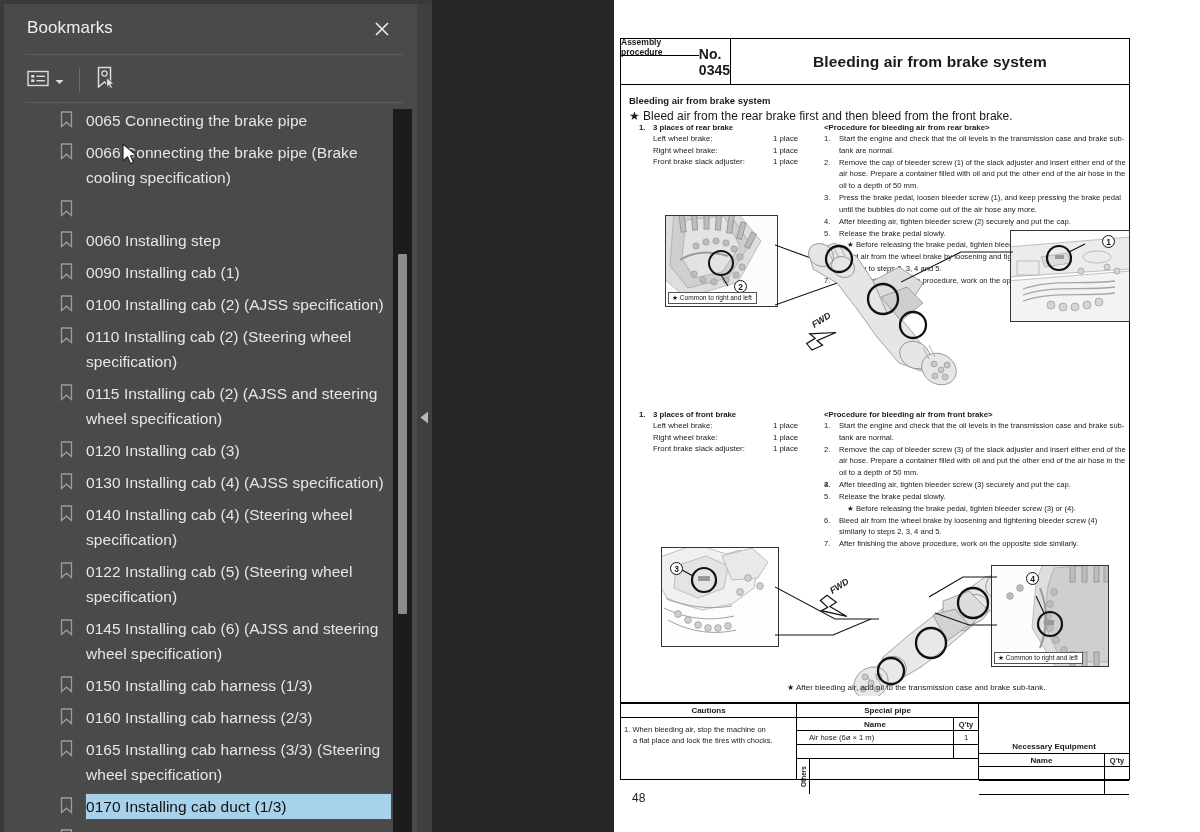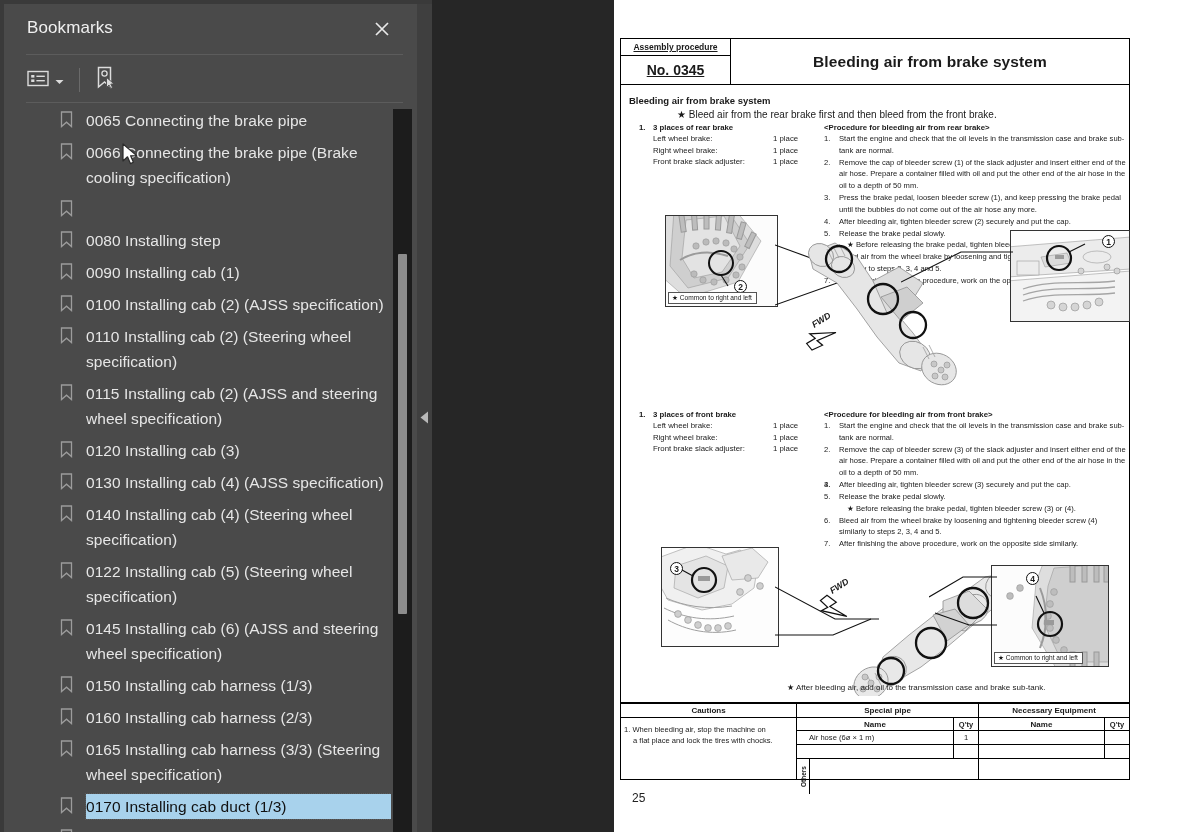--- a/index.html
+++ b/index.html
@@ -106,21 +106,21 @@
     color: #1a1a1a;
   }
 
   
   #doc-head {
     position: absolute; left: 6px; top: 38px; width: 510px; height: 47px;
     border: 1.4px solid #000; display: flex;
   }
   #doc-head-left {
     width: 110px; border-right: 1.4px solid #000;
-    display: flex; flex-direction: column; text-decoration: underline;
+    display: flex; flex-direction: row;
   }
   #doc-head-proc {
     height: 17px; border-bottom: 1.4px solid #000;
     display: flex; align-items: center; justify-content: center;
     font-size: 8.5px; font-weight: 600;
   }
   #doc-head-no {
     flex: 1; display: flex; align-items: center; justify-content: center;
     font-size: 14px; font-weight: bold;
   }
@@ -130,21 +130,21 @@
   }
 
   
   #doc-body {
     position: absolute; left: 6px; top: 85px; width: 510px; height: 618px;
     border-left: 1.4px solid #000; border-right: 1.4px solid #000;
     border-bottom: 1.4px solid #000;
   }
 
   .sec-title { font-size: 9.5px; font-weight: bold; }
-  .star-line { font-size: 10px; margin-left: 48px; }
+  .star-line { font-size: 12px; }
   .col-left { position: absolute; font-size: 7.8px; }
   .col-right { position: absolute; font-size: 7.6px; width: 302px; }
 
   .plist { list-style: none; }
   .plist li {
     position: relative; padding-left: 15px; margin-bottom: 0.5px; line-height: 11.6px;
   }
   .plist li .num { position: absolute; left: 0; top: 0; }
   .sub-star { padding-left: 8px; }
 
@@ -178,21 +178,21 @@
   .note-line { position: absolute; font-size: 8px; }
 
   
   #doc-table {
     position: absolute; left: 6px; top: 703px; width: 510px; height: 77px;
     border: 1.4px solid #000;
     display: flex;
   }
   #tbl-cautions { width: 176px; border-right: 1.4px solid #000; }
   #tbl-specialtool { width: 182px; border-right: 1.4px solid #000; }
-  #tbl-equipment { flex: 1; }
+  #tbl-equipment { flex: 1; margin-top: 36px; }
   .tbl-hd {
     height: 14px; border-bottom: 1.1px solid #000;
     display: flex; align-items: center; justify-content: center;
     font-size: 8px; font-weight: bold;
   }
   .tbl-sub { display: flex; height: 13px; border-bottom: 1.1px solid #000; }
   .tbl-sub .n {
     flex: 1; display: flex; align-items: center; justify-content: center;
     font-size: 8px; font-weight: bold; border-right: 1.1px solid #000;
   }
@@ -294,21 +294,21 @@
         </div>
         <div class="bm-item">
           <span class="bm-icon"><svg width="13" height="17" viewBox="0 0 13 17" aria-hidden="true">
               <path d="M1.5 1 H11.5 V15.5 L6.5 11.2 L1.5 15.5 Z" fill="none" stroke="#9c9c9c" stroke-width="1.3"></path>
             </svg></span>
         </div>
         <div class="bm-item">
           <span class="bm-icon"><svg width="13" height="17" viewBox="0 0 13 17" aria-hidden="true">
               <path d="M1.5 1 H11.5 V15.5 L6.5 11.2 L1.5 15.5 Z" fill="none" stroke="#9c9c9c" stroke-width="1.3"></path>
             </svg></span>
-          <span class="bm-label">0080 Installing step</span>
+          <span class="bm-label">0060 Installing step</span>
         </div>
         <div class="bm-item">
           <span class="bm-icon"><svg width="13" height="17" viewBox="0 0 13 17" aria-hidden="true">
               <path d="M1.5 1 H11.5 V15.5 L6.5 11.2 L1.5 15.5 Z" fill="none" stroke="#9c9c9c" stroke-width="1.3"></path>
             </svg></span>
           <span class="bm-label">0090 Installing cab (1)</span>
         </div>
         <div class="bm-item">
           <span class="bm-icon"><svg width="13" height="17" viewBox="0 0 13 17" aria-hidden="true">
               <path d="M1.5 1 H11.5 V15.5 L6.5 11.2 L1.5 15.5 Z" fill="none" stroke="#9c9c9c" stroke-width="1.3"></path>
@@ -777,21 +777,21 @@
               <div class="n"></div>
               <div class="q"></div>
             </div>
             <div class="tbl-row blank">
               <div class="n"></div>
               <div class="q"></div>
             </div>
           </div>
         </div>
 
-        <div id="page-num">25</div>
+        <div id="page-num">48</div>
       </div>
     </div>
   </div>
 
   <svg id="cursor" style="position:absolute;left:120px;top:142px;" width="20" height="26" aria-hidden="true">
     <path d="M3 2 L3 19 L7.5 14.8 L10.4 21.6 L13.4 20.3 L10.6 13.8 L16.6 13.6 Z" fill="#ffffff" stroke="#2b2b2b" stroke-width="1.2" stroke-linejoin="round"></path>
   </svg>
 </div>
 
 </body></html>

